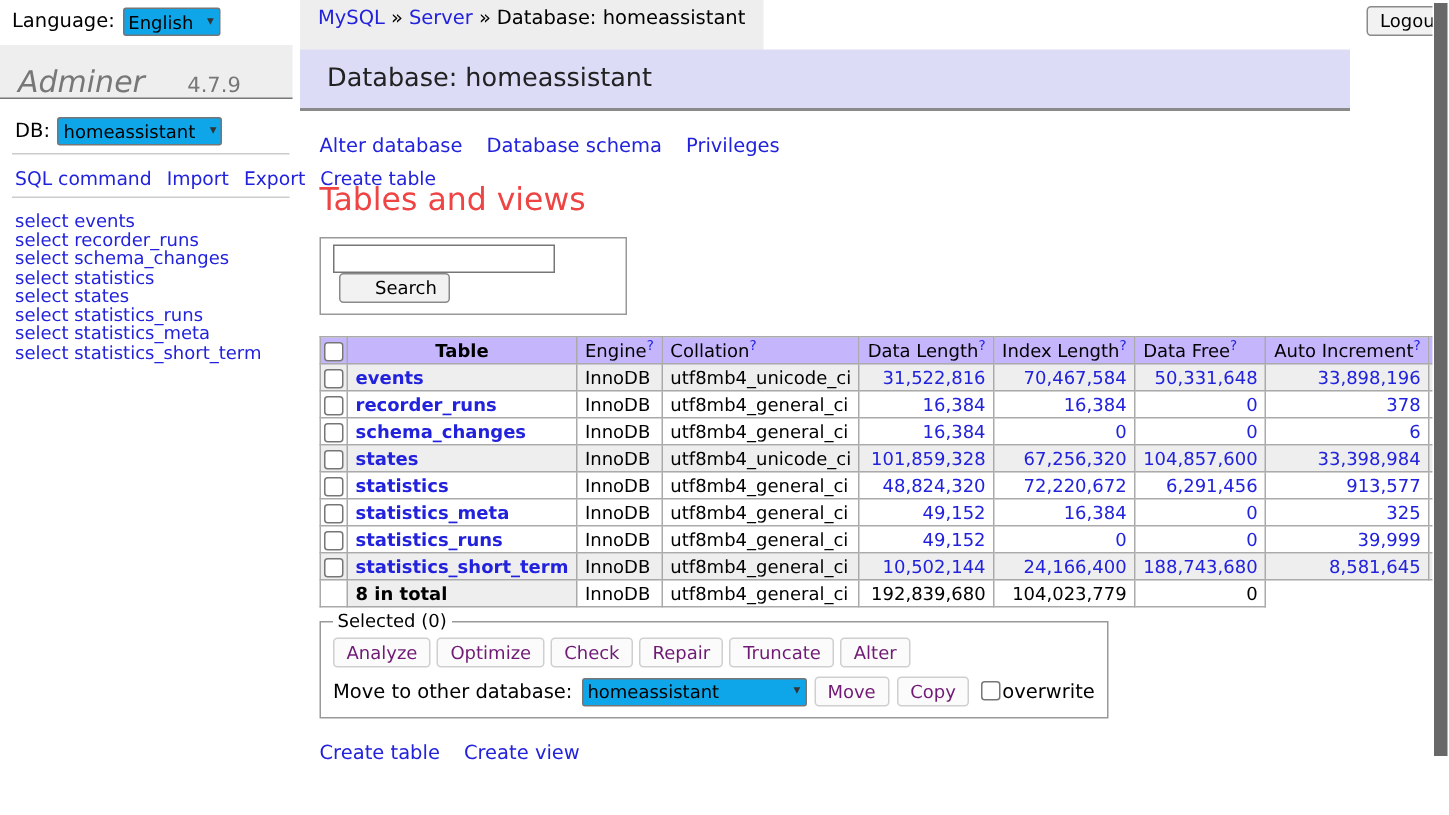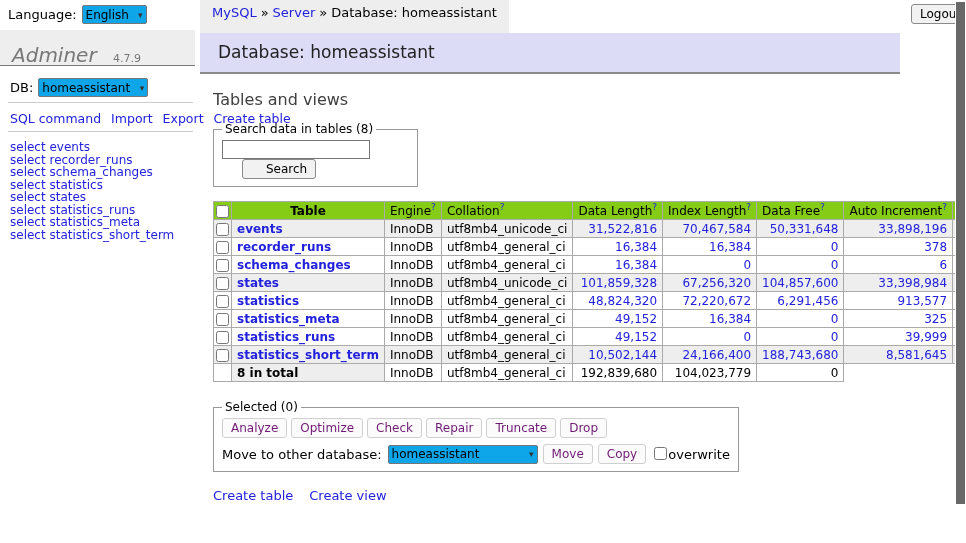--- a/index.html
+++ b/index.html
@@ -22,21 +22,21 @@
   .sel-arrow{position:absolute;right:4px;top:50%;transform:translateY(-55%);
     font-size:9px;color:#333;pointer-events:none;}
   
   #sidebar{position:absolute;top:0;left:0;width:195px;}
   #app-title{
     margin:30px 0 0 0;height:36px;box-sizing:border-box;
     background:#eeeeee;border-bottom:1px solid #777;
     padding:8px 0 0 12px;font-weight:normal;
   }
   #app-title .app{font-style:italic;font-size:20px;color:#777;}
-  #app-title .ver{font-size:11px;color:#777;margin-left:8px;}
+  #app-title .ver{font-size:14px;color:#777;margin-left:20px;}
   .db-row{margin:12px 0 0 10px;display:flex;align-items:center;gap:5px;font-size:13px;}
   .db-row select{width:110px;}
   .side-divider{border:0;border-bottom:1px solid #ccc;margin:5px 2px 0 8px;}
   #sidebar-actions{margin:9px 0 0 10px;width:182px;line-height:14px;font-size:12.5px;}
   #sidebar-actions a{margin-right:10px;white-space:nowrap;}
   #sidebar-tables{margin:9px 0 0 10px;font-size:12px;line-height:12.5px;}
   #sidebar-tables a{display:block;white-space:nowrap;}
   
   #breadcrumb{
     position:absolute;top:0;left:200px;height:37px;line-height:25px;
@@ -52,47 +52,47 @@
   #logout-btn{position:absolute;top:4px;left:911px;}
   
   #content{position:absolute;top:33px;left:200px;width:700px;}
   #page-title{
     margin:0;background:#dcdcf7;border-bottom:2px solid #8a8a8a;
     padding:9px 18px 10px;font-size:17px;font-weight:normal;color:#222;
   }
   .inner{padding-left:13px;}
   .links-row{margin:16px 0 0;}
   .links-row a{margin-right:16px;}
-  h3{font-size:16px;font-weight:normal;margin:16px 0 0;color:#404040;}
+  h3{font-size:21px;font-weight:normal;margin:16px 0 0;color:#ef4444;}
   fieldset{border:1px solid #999;margin:0;padding:4px 8px 7px;}
   legend{font-size:12px;padding:0 3px;}
   #search-fieldset{margin-top:13px;width:205px;box-sizing:border-box;}
   #search-input{width:140px;height:17px;border:1px solid #767676;font-size:12px;
     padding:0 3px;font-family:inherit;vertical-align:middle;}
-  #search-btn{margin-left:20px;vertical-align:middle;padding-left:23px;}
+  #search-btn{margin-left:4px;vertical-align:middle;padding-left:23px;}
   
   #tables-table{margin-top:14px;border-collapse:collapse;font-size:12px;}
   #tables-table td,#tables-table th{
     border:1px solid #aaa;padding:1px 5px;height:15px;white-space:nowrap;
     font-weight:normal;text-align:left;vertical-align:middle;
   }
-  #tables-table thead td,#tables-table thead th{background:#84cc16;}
+  #tables-table thead td,#tables-table thead th{background:#c4b5fd;}
   #tables-table thead th{font-weight:bold;text-align:center;}
   #tables-table .chk{text-align:center;padding:1px 2px;}
   #tables-table .chk input{margin:0;vertical-align:middle;}
   #tables-table tbody th{background:#fff;}
   #tables-table tbody th a{font-weight:bold;}
   #tables-table .num{text-align:right;}
   #tables-table tr.shaded td,#tables-table tr.shaded th{background:#eeeeee;}
   #tables-table tr.total th{background:#eeeeee;font-weight:bold;}
   #tables-table tr.total .num{color:#000;}
   #tables-table td.blank{border:none;background:#fff;}
   sup.help{color:#2222dd;font-size:9px;line-height:0;}
   
-  #selected-fieldset{margin-top:18px;width:405px;box-sizing:border-box;}
+  #selected-fieldset{margin-top:2px;width:405px;box-sizing:border-box;}
   .btn-row button{margin-right:4px;}
   .move-row{margin-top:6px;display:flex;align-items:center;font-size:13px;white-space:nowrap;}
   .move-row .sel-wrap{margin-left:6px;}
   .move-row select{width:150px;}
   .move-row button{margin-left:5px;}
   .move-row label{display:flex;align-items:flex-start;margin-left:8px;font-size:13px;}
   .move-row input[type=checkbox]{margin:0 1px 0 0;}
   
   #scrollbar{position:absolute;top:0;right:0;width:11px;height:543px;background:#fff;}
   #scroll-thumb{position:absolute;top:2px;left:1px;width:9px;height:502px;background:#686868;}
@@ -139,25 +139,25 @@
     </div>
 </div>
 
 <div id="breadcrumb"><a href="#">MySQL</a><span class="sep">»</span><a href="#">Server</a><span class="sep">»</span><span>Database: homeassistant</span></div>
 
 <button id="logout-btn">Logout</button>
 
 <div id="content">
   <h2 id="page-title">Database: homeassistant</h2>
   <div class="inner">
+    <p class="links-row" id="main-links"><a href="#">Alter database</a><a href="#">Database schema</a><a href="#">Privileges</a></p>
 
     <h3>Tables and views</h3>
 
     <fieldset id="search-fieldset">
-      <legend>Search data in tables (8)</legend>
       <input type="text" id="search-input" value="" style="">
       <button id="search-btn">Search</button>
     </fieldset>
 
     <table id="tables-table">
       <thead>
           <tr>
             <td class="chk" style="width:16px"><input type="checkbox" style=""></td>
             <th style="width:118px">Table</th>
             <td style="width:44px">Engine<sup class="help">?</sup></td>
@@ -266,21 +266,21 @@
             <td class="num">192,839,680</td>
             <td class="num">104,023,779</td>
             <td class="num">0</td>
             <td class="blank" colspan="3"></td>
           </tr>
         </tbody>
     </table>
 
     <fieldset id="selected-fieldset">
       <legend>Selected (0)</legend>
-      <div class="btn-row" id="selected-buttons"><button disabled="">Analyze</button><button disabled="">Optimize</button><button disabled="">Check</button><button disabled="">Repair</button><button disabled="">Truncate</button><button disabled="">Drop</button></div>
+      <div class="btn-row" id="selected-buttons"><button disabled="">Analyze</button><button disabled="">Optimize</button><button disabled="">Check</button><button disabled="">Repair</button><button disabled="">Truncate</button><button disabled="">Alter</button></div>
       <div class="move-row">
         <span>Move to other database:</span>
         <span class="sel-wrap">
           <select>
             <option>homeassistant</option>
           </select>
           <span class="sel-arrow">▾</span>
         </span>
         <span id="move-buttons"><button disabled="">Move</button><button disabled="">Copy</button></span>
         <label>

